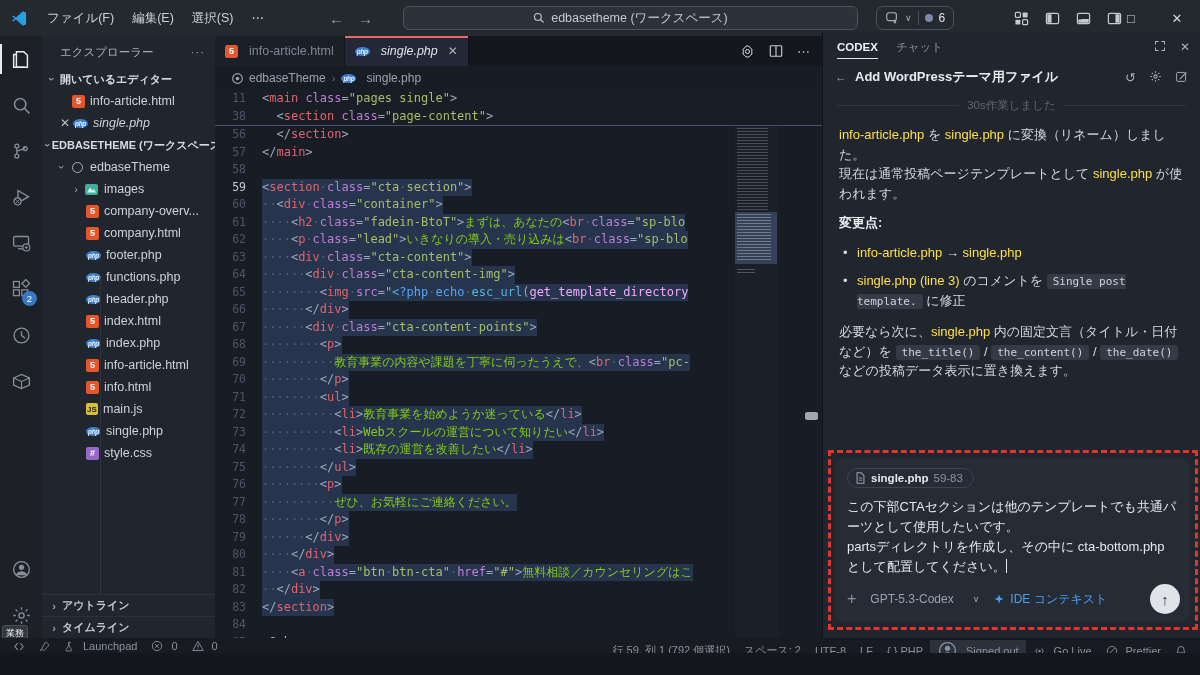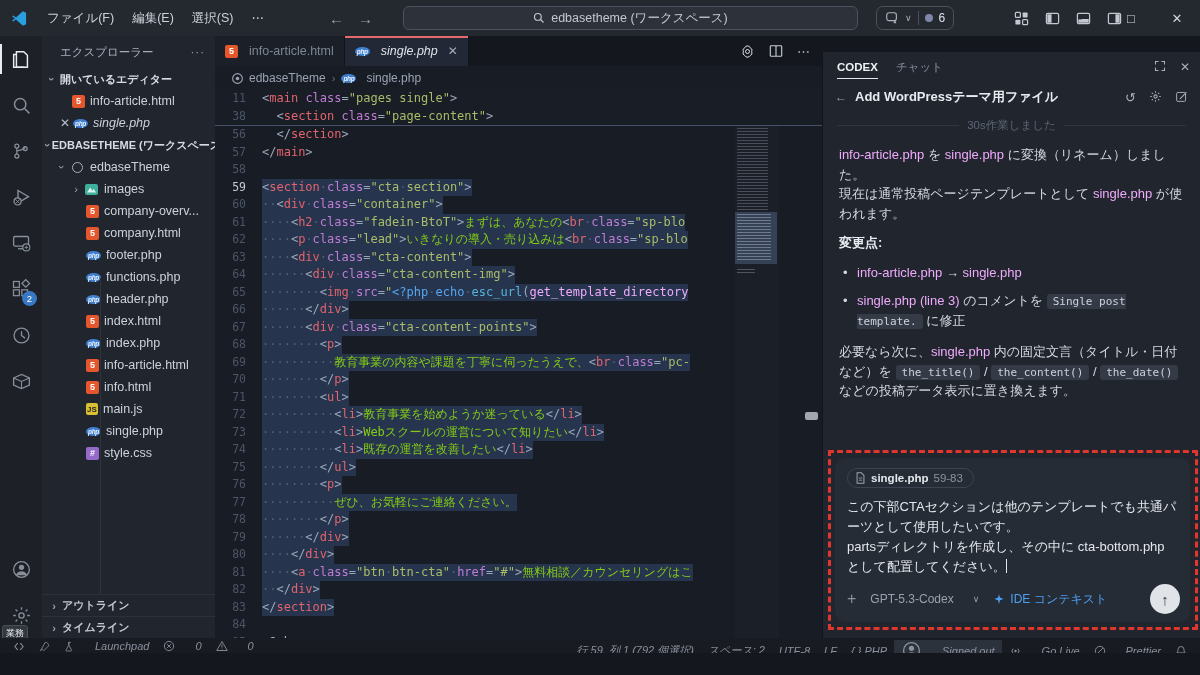--- a/index.html
+++ b/index.html
@@ -76,33 +76,33 @@
   .minimap { position:absolute; left:520px; top:0; width:44px; bottom:0; background:rgba(255,255,255,0.015); }
   .mm-a { position:absolute; left:2px; right:6px; top:2px; height:118px;
           background-image:repeating-linear-gradient(to bottom, rgba(175,185,200,0.30) 0 1px, transparent 1px 3px);
           background-size:86% 100%; background-repeat:no-repeat; }
   .mm-sel { position:absolute; left:0px; right:2px; top:122px; height:52px; background:rgba(115,145,195,0.30); }
   .mm-sel::after { content:""; position:absolute; inset:2px 6px 2px 2px; background-image:repeating-linear-gradient(to bottom, rgba(220,228,240,0.35) 0 1px, transparent 1px 3px); }
   .mm-b { position:absolute; left:2px; top:179px; width:18px; height:5px; background-image:repeating-linear-gradient(to bottom, rgba(175,185,200,0.35) 0 1px, transparent 1px 3px); }
   .sb-thumb { position:absolute; right:4px; top:322px; width:13px; height:8px; background:#b9bfc9; border-radius:2px; opacity:.85; }
 
   
-  .panel { position:absolute; left:822px; top:52px; width:378px; bottom:15px; background:#20252e; border-left:1px solid #11141a; display:flex; flex-direction:column; overflow:hidden; }
+  .panel { position:absolute; left:822px; top:32px; width:378px; bottom:15px; background:#20252e; border-left:1px solid #11141a; display:flex; flex-direction:column; overflow:hidden; }
   .pn-tabs { height:30px; display:flex; align-items:center; padding:0 10px 0 14px; flex:0 0 auto; }
   .pn-tab { margin-right:18px; font-size:11.5px; color:#8b93a0; padding:6px 0 5px; }
   .pn-tab.active { color:#eef1f5; font-weight:bold; border-bottom:1.5px solid #e4e8ee; }
   .pn-tabs .icons { margin-left:auto; display:flex; gap:14px; color:#aab1bc; }
   .pn-thread { height:30px; display:flex; align-items:center; gap:8px; padding:0 12px; flex:0 0 auto; }
   .pn-thread .title { font-size:13px; font-weight:bold; color:#e8ebf0; }
   .pn-thread .icons { margin-left:auto; display:flex; gap:13px; color:#a6adba; font-size:13px; }
   .pn-divider { display:flex; align-items:center; gap:8px; color:#5d6673; font-size:11.5px; padding:6px 14px 2px; flex:0 0 auto; }
   .pn-divider::before,.pn-divider::after { content:""; flex:1; height:1px; background:rgba(255,255,255,0.08); }
   .pn-body { padding:10px 16px 0; font-size:13px; line-height:1.5; color:#d4d9e1; overflow:hidden; flex:1 1 auto; }
   .pn-body p { margin-bottom:10px; }
-  .pn-body a { color:#f0abfc; text-decoration:none; }
+  .pn-body a { color:#fde047; text-decoration:none; }
   .pn-body code { font-family:"DejaVu Sans Mono",monospace; font-size:11px; background:#343b46; color:#ccd3dc; border-radius:3px; padding:1px 6px; }
   .pn-body ul { list-style:none; margin:2px 0 12px; }
   .pn-body li { position:relative; padding-left:18px; margin-bottom:9px; }
   .pn-body li::before { content:"•"; position:absolute; left:4px; color:#d4d9e1; }
   .pn-body .hd { font-weight:bold; color:#e8ebf0; }
 
   .inputwrap { position:absolute; left:822px; width:378px; top:450px; height:180px; }
   .annotation { position:absolute; inset:0 2px 0 6px; border:3px dashed #e0362e; z-index:9; pointer-events:none; }
   .inputbox { position:absolute; inset:8px 10px 8px 13px; background:#262c36; border-radius:10px; padding:10px 12px; }
   .chip { display:inline-flex; align-items:center; gap:5px; border:1px solid #3c playful; border:1px solid #3c4450; border-radius:12px; padding:3px 10px 3px 7px; font-size:11.5px; color:#8b93a0; }
@@ -113,21 +113,21 @@
   .in-foot { position:absolute; left:12px; right:10px; bottom:8px; display:flex; align-items:center; gap:14px; color:#99a1ae; font-size:12px; }
   .in-foot .model { display:flex; align-items:center; gap:19px; }
   .in-foot .ide { display:flex; align-items:center; gap:5px; color:#4b9ff2; }
   .send { margin-left:auto; width:30px; height:30px; border-radius:50%; background:#e0e4e9; color:#383d45; display:flex; align-items:center; justify-content:center; font-size:15px; font-weight:bold; }
   .pn-foot { position:absolute; left:822px; width:378px; top:632px; height:26px; display:flex; align-items:center; gap:28px; padding:0 16px; color:#9aa1ae; font-size:12px; }
   .pn-foot .item { display:flex; align-items:center; gap:6px; }
   .spinner { margin-left:auto; width:13px; height:13px; border-radius:50%; border:2px solid rgba(255,255,255,0.14); border-top-color:#aeb5c0; transform:rotate(40deg); }
 
   
   .statusbar { position:absolute; left:0; bottom:0; width:1200px; height:15px; background:#181b22; display:flex; align-items:flex-start; padding:2px 6px 0 6px; color:#8a919e; font-size:11px; overflow:hidden; gap:0; }
-  .st-item { display:flex; align-items:center; gap:20px; padding:0 7px; white-space:nowrap;font-style:italic; }
+  .st-item { display:flex; align-items:center; gap:8px; padding:0 7px; white-space:nowrap; }
   .st-item.hl { background:#2c323b; }
   .st-right { margin-left:auto; display:flex; }
   svg { display:block; }
 </style>
 </head>
 <body>
 
 <div id="app">
 
   <div class="titlebar">

